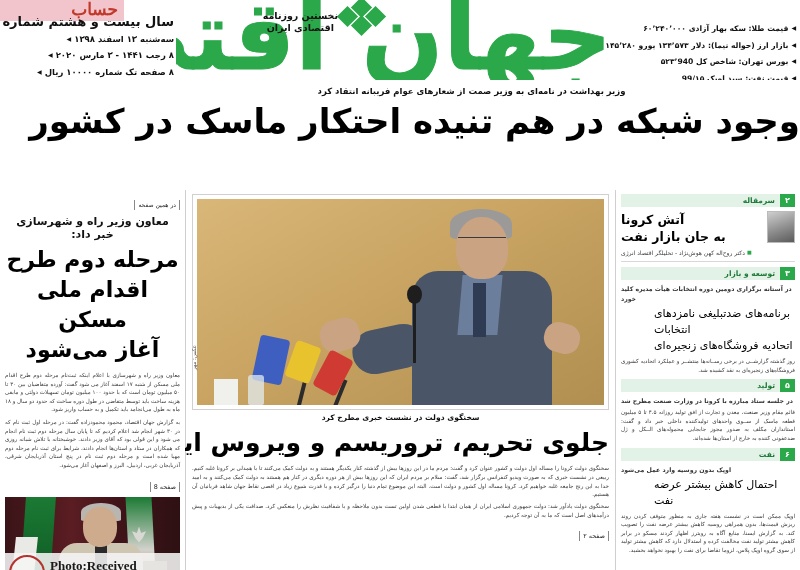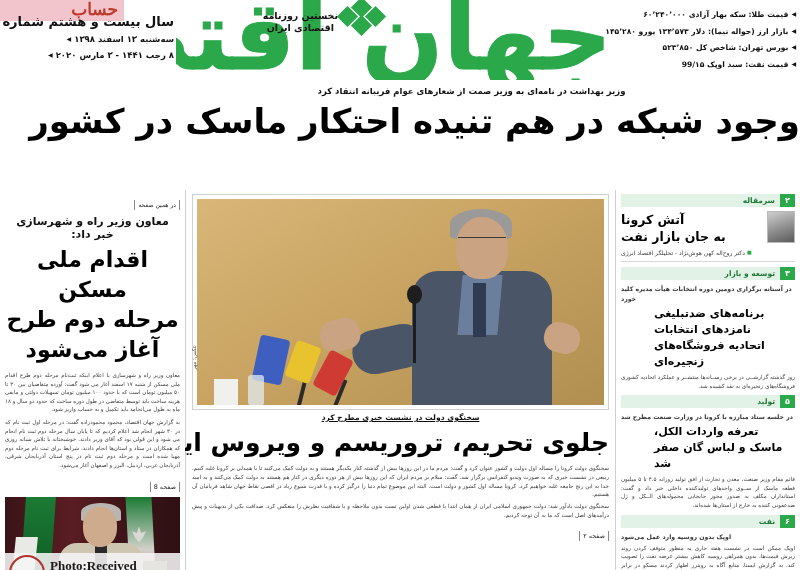--- a/index.html
+++ b/index.html
@@ -73,21 +73,21 @@
     color: #111;
     vertical-align: 1px;
   }
   .info-lines div:first-child {
     font-size: 13px;
   }
 
   .masthead-right {
     position: absolute;
     right: 4px;
-    top: 6px;
+    top: 20px;
     width: 188px;
     direction: rtl;
     text-align: right;
   }
   .masthead-right div {
     font-size: 7.6px;
     line-height: 15.6px;
     font-weight: bold;
     white-space: nowrap;
     color: #111;
@@ -286,21 +286,21 @@
   .kicker-sm {
     font-size: 6.2px;
     font-weight: bold;
     color: #333;
     line-height: 10px;
     text-align: left;
     margin-bottom: 2px;
   }
   .head-sm {
     font-size: 11px;
-    font-weight: bold;
+    font-weight: normal;
     color: #000;
     line-height: 16px;
     text-align: left;
     margin-bottom: 3px;
     margin-left: 33px;
   }
   .body-sm {
     font-size: 5.6px;
     color: #3a3a3a;
     line-height: 8.6px;
@@ -448,21 +448,20 @@
     writing-mode: vertical-rl;
     transform: rotate(180deg);
     letter-spacing: 0;
   }
   .cap {
     text-align: center;
     font-size: 7.6px;
     font-weight: bold;
     line-height: 16px;
     color: #111;
-    text-decoration: underline;
   }
   .center-headline {
     text-align: center;
     font-size: 25px;
     font-weight: bold;
     line-height: 34px;
     color: #000;
     letter-spacing: -0.5px;
     white-space: nowrap;
   }
@@ -645,41 +644,42 @@
 <div class="masthead">
 
   <div class="masthead-left">
     <div class="pink-tab">
       <span>حساب</span>
     </div>
     <div class="info-lines">
       <div>سال بیست و هشتم شماره ۷۲۵۵</div>
       <div>سه‌شنبه ۱۳ اسفند ۱۳۹۸</div>
       <div>۸ رجب ۱۴۴۱ - ۳ مارس ۲۰۲۰</div>
+      <div>۸ صفحه تک شماره ۱۰۰۰۰ ریال</div>
     </div>
   </div>
 
   <div class="logo-wrap">
     <div class="logo-text">جهان اقتصاد</div>
     <div class="logo-diamonds">
       <i class="dia a"></i>
         <i class="dia b"></i>
         <i class="dia c"></i>
         <i class="dia d"></i>
     </div>
     <div class="logo-tagline">
       <div>نخستین روزنامه</div>
       <div>اقتصادی ایران</div>
     </div>
   </div>
 
   <div class="masthead-right">
     <div>قیمت طلا: سکه بهار آزادی ۶۰٬۲۴۰٬۰۰۰</div>
     <div>بازار ارز (حواله نیما): دلار ۱۳۴٬۵۷۳   یورو ۱۴۵٬۲۸۰</div>
-    <div>بورس تهران: شاخص کل ۵۲۳٬۸۵۰</div>
+    <div>بورس تهران: شاخص کل ۵۲۳٬940</div>
     <div>قیمت نفت: سبد اوپک 99/۱۵</div>
   </div>
 
   <div class="green-rule"></div>
   <div class="green-rule thin"></div>
 </div>
 
 <div class="banner">
   <div class="banner-kicker">وزیر بهداشت در نامه‌ای به وزیر صمت از شعارهای عوام فریبانه انتقاد کرد</div>
   <div class="banner-headline">وجود شبکه در هم تنیده احتکار ماسک در کشور</div>
@@ -712,28 +712,28 @@
       <div>برنامه‌های ضدتبلیغی نامزدهای انتخابات</div>
       <div>اتحادیه فروشگاه‌های زنجیره‌ای</div>
     </div>
     <div class="body-sm">روز گذشته گزارشــی در برخی رســانه‌ها منتشــر و عملکرد اتحادیه کشوری فروشگاه‌های زنجیره‌ای به نقد کشیده شد.</div>
 
     <div class="sec-head">
       <div class="sec-num">۵</div>
       <div class="sec-label">تولید</div>
     </div>
     <div class="kicker-sm">در جلسه ستاد مبارزه با کرونا در وزارت صنعت مطرح شد</div>
-    <div class="head-sm">تعرفه واردات الکل، ماسک و لباس گان صفر شد</div>
     <div class="body-sm">قائم مقام وزیر صنعت، معدن و تجارت از افق تولید روزانه ۴.۵ تا ۵ میلیون قطعه ماسک از ســوی واحدهای تولیدکننده داخلی خبر داد و گفت: استانداران مکلف به صدور مجوز جابجایی محموله‌های الــکل و ژل ضدعفونی کننده به خارج از استان‌ها شده‌اند.</div>
 
     <div class="sec-head">
       <div class="sec-num">۶</div>
       <div class="sec-label">نفت</div>
     </div>
     <div class="kicker-sm">اوپک بدون روسیه وارد عمل می‌شود</div>
+    <div class="head-sm">احتمال کاهش بیشتر عرضه نفت</div>
     <div class="body-sm">اوپک ممکن است در نشست هفته جاری به منظور متوقف کردن روند ریزش قیمت‌ها، بدون همراهی روسیه کاهش بیشتر عرضه نفت را تصویب کند. به گزارش ایسنا، منابع آگاه به رویترز اظهار کردند مسکو در برابر کاهش بیشتر تولید نفت مخالفت کرده و استدلال دارد که کاهش بیشتر تولید از سوی گروه اوپک پلاس، لزوما تقاضا برای نفت را بهبود نخواهد بخشید.</div>
   </div>
 
   <div class="col-center">
     <div class="photo-frame">
       <div class="photo-inner">
         <i class="p-arm"></i>
         <i class="p-body"></i>
         <i class="p-shirt"></i>
         <i class="p-tie"></i>
@@ -762,22 +762,22 @@
       <p>سخنگوی دولت کرونا را مساله اول دولت و کشور عنوان کرد و گفت: مردم ما در این روزها بیش از گذشته کنار یکدیگر هستند و به دولت کمک می‌کنند تا با همدلی بر کرونا غلبه کنیم. ربیعی در نشست خبری که به صورت ویدیو کنفرانس برگزار شد، گفت: سلام بر مردم ایران که این روزها بیش از هر دوره دیگری در کنار هم هستند به دولت کمک می‌کنند و به امید خدا به این رنج جامعه غلبه خواهیم کرد. کرونا مساله اول کشور و دولت است. البته این موضوع تمام دنیا را درگیر کرده و با قدرت شیوع زیاد در اقصی نقاط جهان شاهد قربانیان آن هستیم.</p>
       <p>سخنگوی دولت یادآور شد: دولت جمهوری اسلامی ایران از همان ابتدا با قطعی شدن اولین تست بدون ملاحظه و با شفافیت نظرش را منعکس کرد. صداقت یکی از بدیهیات و پیش درآمدهای اصل است که ما به آن توجه کردیم.</p>
     </div>
     <span class="page-ref">صفحه ۲</span>
   </div>
 
   <div class="col-left">
     <span class="tag-same-page">در همین صفحه</span>
     <div class="left-kicker">معاون وزیر راه و شهرسازی خبر داد:</div>
     <div class="left-headline">
+      <div>مرحله دوم طرح</div>
       <div>اقدام ملی مسکن</div>
-      <div>مرحله دوم طرح</div>
       <div>آغاز می‌شود</div>
     </div>
     <div class="left-body">
       <p>معاون وزیر راه و شهرسازی با اعلام اینکه ثبت‌نام مرحله دوم طرح اقدام ملی مسکن از شنبه ۱۷ اسفند آغاز می شود گفت: آورده متقاضیان بین ۳۰ تا ۵۰ میلیون تومان است که با حدود ۱۰۰ میلیون تومان تسهیلات دولتی و مابقی هزینه ساخت باید توسط متقاضی در طول دوره ساخت که حدود دو سال و ۱۸ ماه به طول می‌انجامد باید تکمیل و به حساب واریز شود.</p>
       <p>به گزارش جهان اقتصاد، محمود محمودزاده گفت: در مرحله اول ثبت نام که در ۳۰ شهر انجام شد اعلام کردیم که تا پایان سال مرحله دوم ثبت نام انجام می شود و این قولی بود که آقای وزیر دادند. خوشبختانه با تلاش شبانه روزی که همکاران در ستاد و استان‌ها انجام دادند، شرایط برای ثبت نام مرحله دوم مهیا شده است و مرحله دوم ثبت نام در پنج استان آذربایجان شرقی، آذربایجان غربی، اردبیل، البرز و اصفهان آغاز می‌شود.</p>
     </div>
     <span class="page-ref">صفحه 8</span>
 
     <div class="left-photo">
       <i class="lp-curtain"></i>

